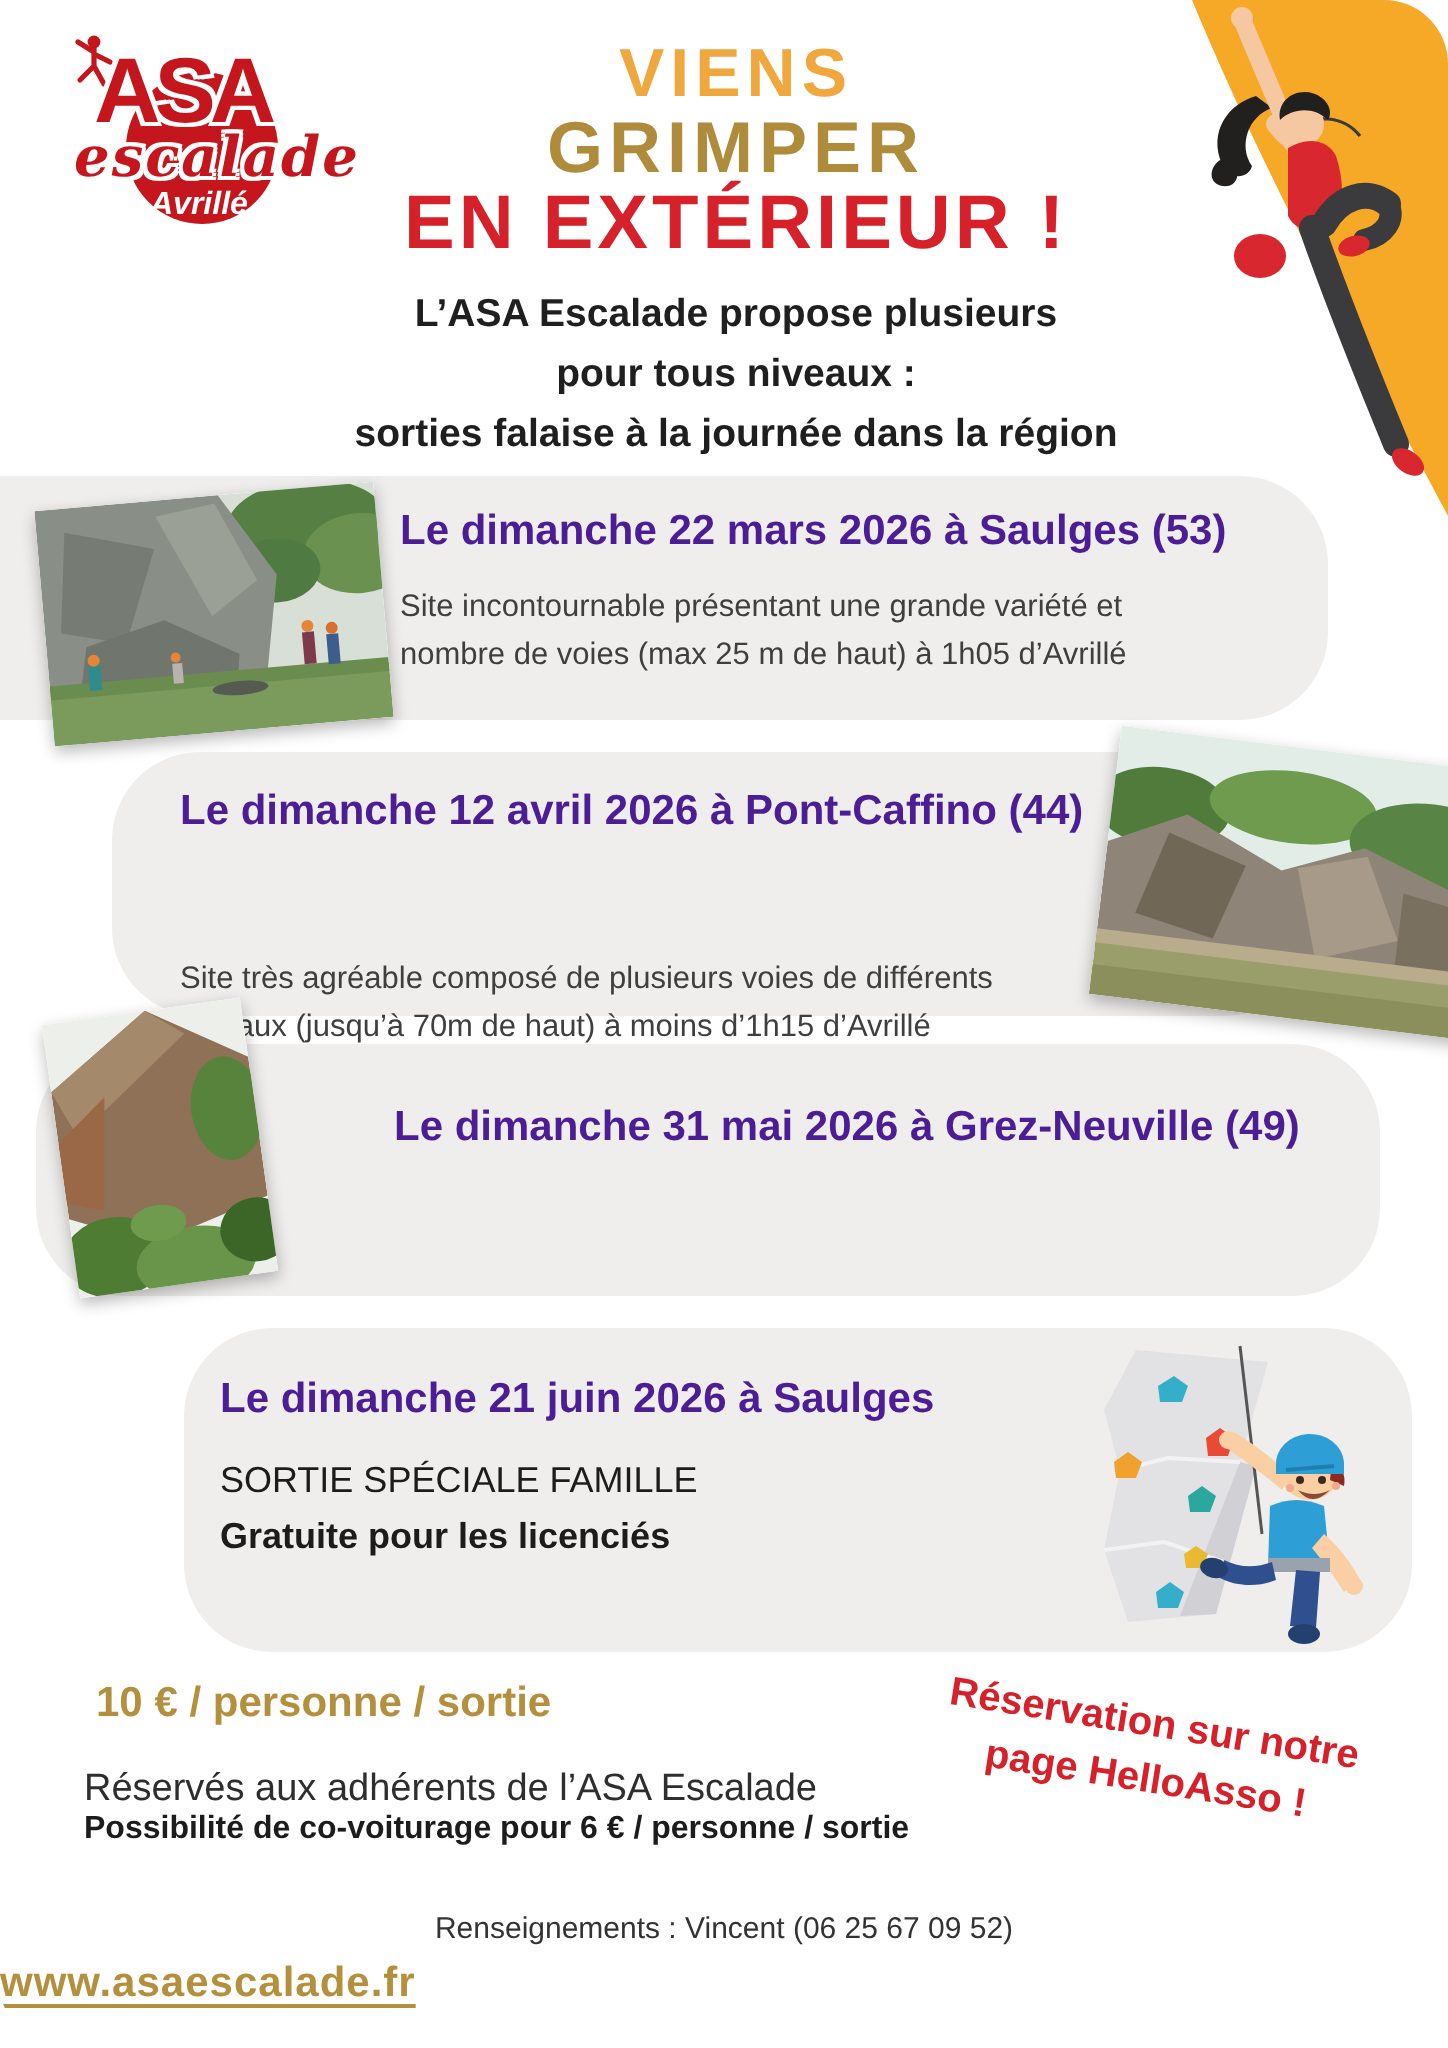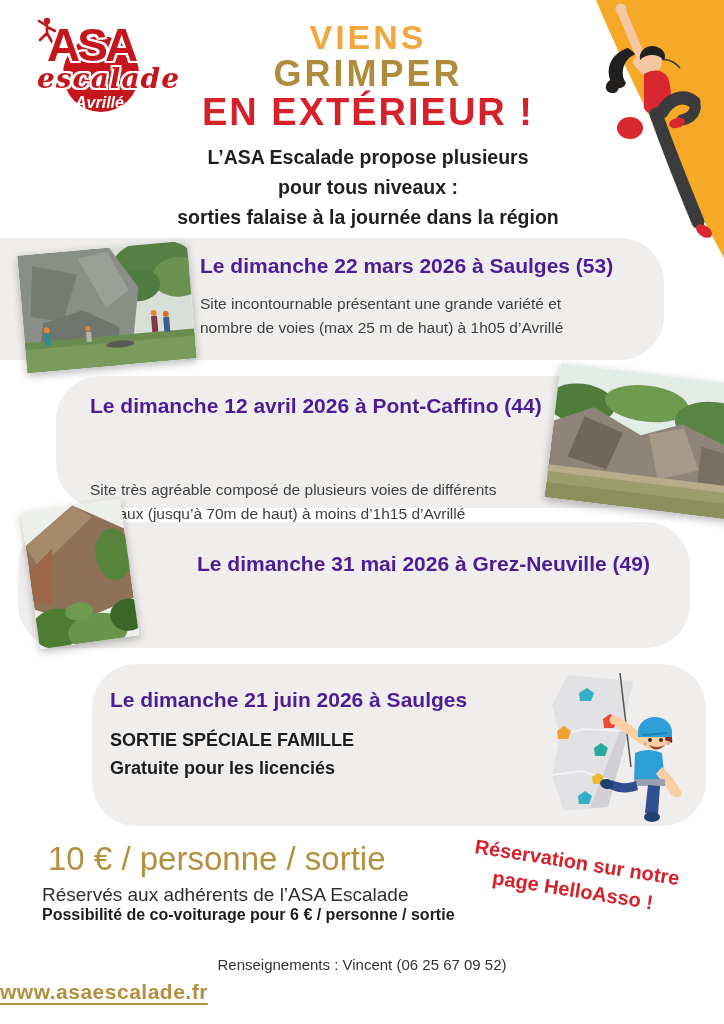--- a/index.html
+++ b/index.html
@@ -1,18 +1,18 @@
 <!DOCTYPE html>
 <html><head>
 <meta charset="utf-8">
 <style>
   html,body{margin:0;padding:0;background:#ffffff;}
   .page{
     position:relative;width:724px;height:1024px;background:#ffffff;
-    overflow:hidden;font-family:"Liberation Sans",sans-serif;
+    overflow:hidden;font-family:"Liberation Sans",sans-serif;border-radius:32px;
   }
   
   .logo{position:absolute;left:15px;top:10px;width:175px;height:130px;}
   .logo-circle{position:absolute;left:48px;top:26px;width:76px;height:76px;border-radius:50%;background:#C4161C;}
   .logo-asa{
     position:absolute;left:32px;top:8px;font-size:46px;font-weight:900;color:#C4161C;
     letter-spacing:-3px;
     text-shadow:-2px 0 0 #fff,2px 0 0 #fff,0 -2px 0 #fff,0 2px 0 #fff,-2px -2px 0 #fff,2px 2px 0 #fff,-2px 2px 0 #fff,2px -2px 0 #fff;
   }
   .logo-escalade{
@@ -40,30 +40,30 @@
   .box4{left:92px;top:664px;width:614px;height:162px;border-radius:44px;}
   .sec-heading{position:absolute;font-size:21px;font-weight:800;color:#4c1d95;white-space:nowrap;}
   .sec-body{position:absolute;font-size:15.5px;color:#3F3F3F;line-height:1.55;}
   .h1p{left:200px;top:254px;}
   .b1p{left:200px;top:292px;width:400px;}
   .h2p{left:90px;top:394px;}
   .b2p{left:90px;top:434px;width:440px;margin-top:44px;}
   .h3p{left:197px;top:552px;}
   .b3p{left:197px;top:592px;width:460px;}
   .h4p{left:110px;top:688px;}
-  .fam1{position:absolute;left:110px;top:730px;font-size:18px;font-weight:700;color:#1c1c1c;}
+  .fam1{position:absolute;left:110px;top:730px;font-size:18px;font-weight:400;color:#1c1c1c;}
   .fam2{position:absolute;left:110px;top:758px;font-size:18px;font-weight:800;color:#1c1c1c;}
   
   .photo{position:absolute;box-shadow:0 3px 8px rgba(0,0,0,.28);background:#fff;}
   .photo1{left:22px;top:248px;width:170px;height:118px;transform:rotate(-5deg);}
   .photo2{left:552px;top:374px;width:190px;height:135px;transform:rotate(7deg);}
   .photo3{left:30px;top:505px;width:100px;height:138px;transform:rotate(-8deg);}
   .kid{position:absolute;left:524px;top:671px;width:185px;height:165px;}
   
-  .price{position:absolute;left:48px;top:840px;font-size:33px;font-weight:400;color:#B3903E;}
+  .price{position:absolute;left:48px;top:840px;font-size:21px;font-weight:700;color:#B3903E;}
   .cond{position:absolute;left:42px;top:884px;font-size:19px;color:#2e2e2e;}
   .carpool{position:absolute;left:42px;top:906px;font-size:16px;font-weight:800;color:#1c1c1c;}
   .reservation{position:absolute;left:438px;top:848px;width:274px;transform:rotate(9deg);
                text-align:center;font-size:20px;font-weight:800;color:#D6202A;line-height:1.4;}
   .contact{position:absolute;left:0;top:956px;width:724px;text-align:center;font-size:15px;color:#333333;}
   .website{position:absolute;left:0;top:980px;width:724px;text-align:left;}
   .website a{font-size:21px;font-weight:800;color:#B3903E;text-decoration:underline;
              text-underline-offset:4px;letter-spacing:.5px;}
 </style>
 </head>

